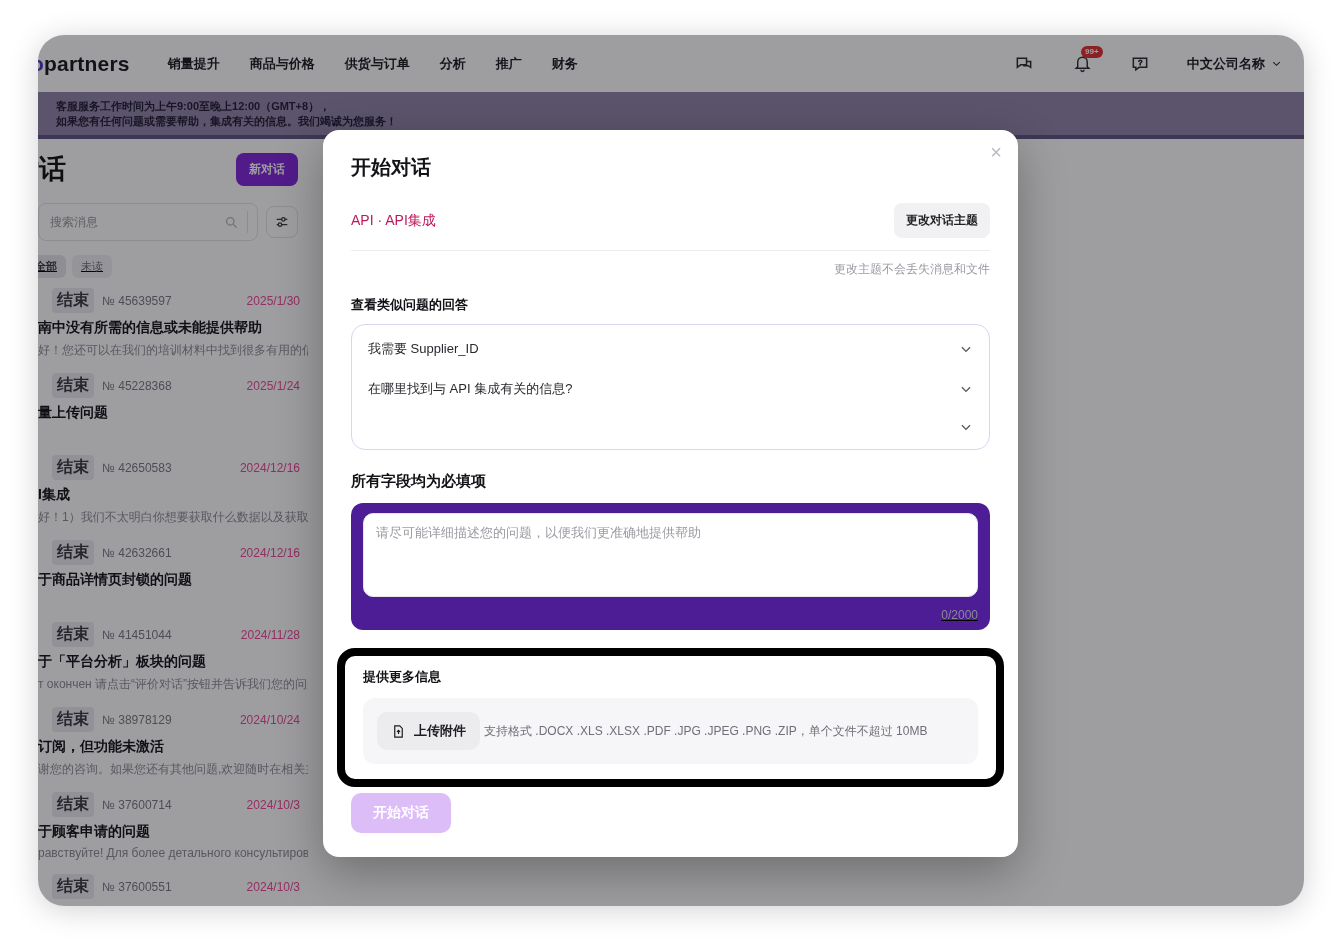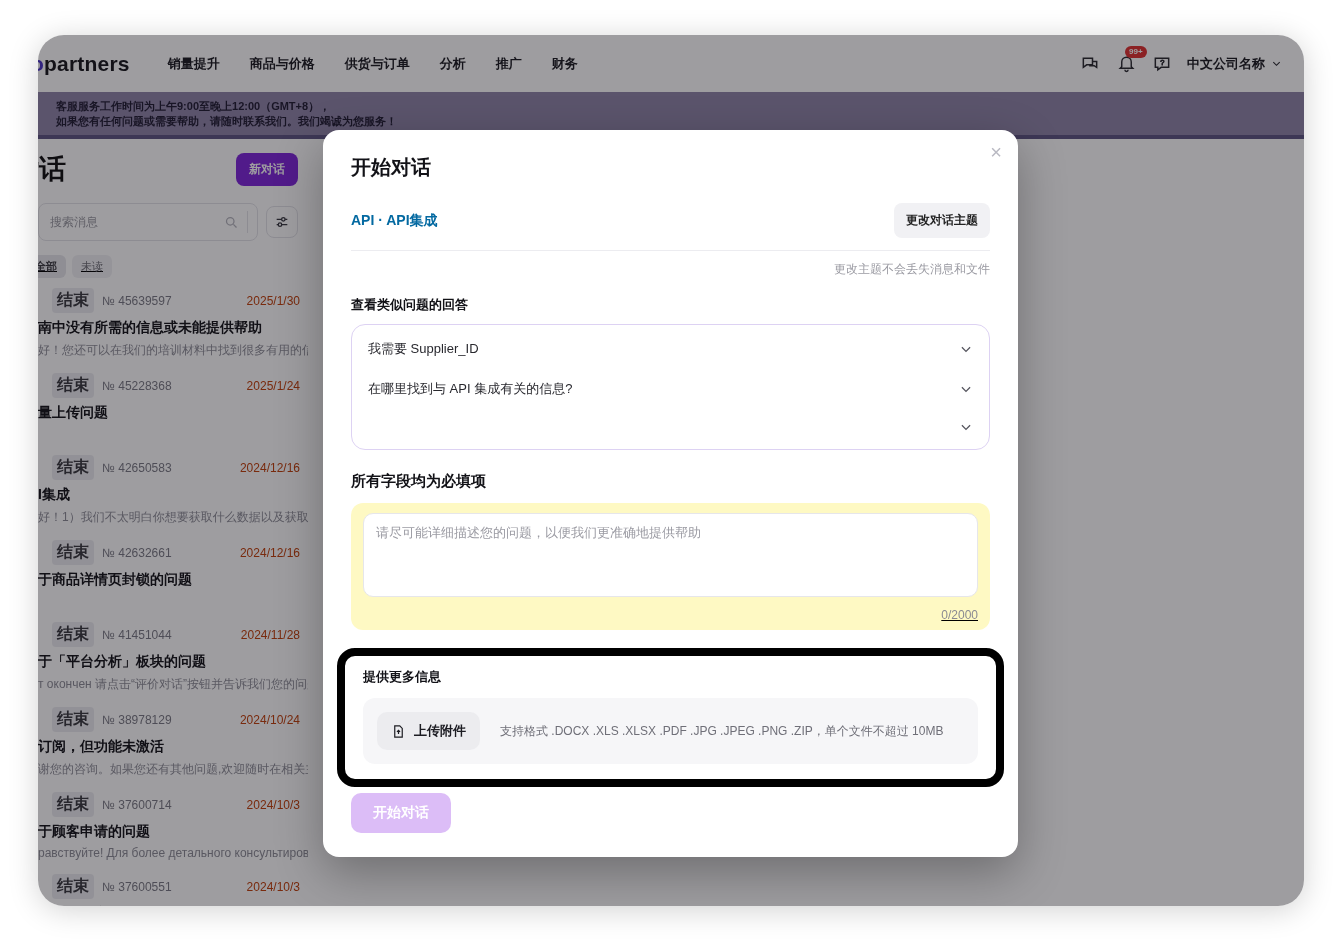--- a/index.html
+++ b/index.html
@@ -5,21 +5,21 @@
   html,body{margin:0;padding:0;background:#ffffff;font-family:"Liberation Sans","DejaVu Sans",sans-serif;}
   .page{position:relative;width:1344px;height:948px;background:#ffffff;overflow:hidden;}
   .frame{position:absolute;left:38px;top:35px;width:1266px;height:871px;border-radius:26px;overflow:hidden;background:#ffffff;box-shadow:0 4px 30px rgba(0,0,0,.18);}
   
   .app{position:absolute;inset:0;display:flex;flex-direction:column;}
   .topbar{height:57px;background:#ffffff;display:flex;align-items:center;padding:0 22px 0 0;flex:0 0 auto;}
   .logo{display:flex;align-items:baseline;margin-left:-7px;font-size:21px;font-weight:700;letter-spacing:.2px;color:#18181d;white-space:nowrap;}
   .logo .o{color:#4a34c8;font-weight:800;}
   .nav{display:flex;gap:30px;margin-left:38px;}
   .nav-item{font-size:13px;font-weight:700;color:#1c1c22;cursor:pointer;white-space:nowrap;}
-  .top-right{margin-left:auto;display:flex;align-items:center;gap:14px;}
+  .top-right{margin-left:auto;display:flex;align-items:center;gap:36px;}
   .icon-btn{position:relative;width:22px;height:22px;display:flex;align-items:center;justify-content:center;cursor:pointer;}
   .icon-btn svg{stroke:#2a2a30;}
   .badge{position:absolute;top:-7px;left:10px;background:#e03131;color:#fff;font-size:8px;font-weight:700;border-radius:8px;padding:2px 4px;line-height:1;}
   .account{display:flex;align-items:center;gap:6px;font-size:13px;font-weight:700;color:#1c1c22;cursor:pointer;white-space:nowrap;}
   .banner{background:#8f85a9;border-bottom:4px solid #5e5583;padding:7px 18px 6px;flex:0 0 auto;}
   .banner div{font-size:11px;line-height:15px;color:#211d33;font-weight:600;}
   .content{flex:1;display:flex;min-height:0;background:#ffffff;}
   .sidebar{width:270px;flex:0 0 auto;overflow:hidden;padding-top:8px;}
   .main-empty{flex:1;background:#ffffff;}
   .sb-head{display:flex;align-items:center;justify-content:space-between;padding:4px 10px 0 0;}
@@ -32,45 +32,45 @@
   .vdiv{width:1px;height:22px;background:#e3e3e8;}
   .filter-btn{width:32px;height:32px;border:1px solid #e3e3e8;border-radius:8px;background:#fff;display:flex;align-items:center;justify-content:center;cursor:pointer;}
   .chips{display:flex;gap:6px;margin:14px 0 6px -12px;text-decoration:underline;}
   .chip{font-size:11px;padding:4px 9px;border-radius:6px;color:#3a3a40;cursor:pointer;white-space:nowrap;}
   .chip.active{background:#e6e6eb;font-weight:700;}
   .chip.idle{background:#f1f1f4;color:#6e6e76;}
   .conv{margin-bottom:10px;min-height:72px;cursor:pointer;}
   .conv-meta{display:flex;align-items:center;padding:4px 8px 0 14px;}
   .status-chip{background:#ececf0;color:#3a3a40;font-size:16px;font-weight:700;border-radius:4px;padding:2px 5px;margin-right:8px;}
   .conv-num{font-size:12px;color:#7b7b85;}
-  .conv-date{margin-left:auto;font-size:12px;color:#c2410c;}
+  .conv-date{margin-left:auto;font-size:12px;color:#ec4899;}
   .conv-title{font-size:14px;font-weight:700;color:#141419;margin-top:6px;white-space:nowrap;overflow:hidden;}
   .conv-preview{font-size:12px;color:#8d8d97;margin-top:5px;white-space:nowrap;overflow:hidden;padding-right:6px;min-height:14px;}
   
   .overlay{position:absolute;inset:0;background:rgba(12,10,18,0.40);z-index:5;}
   .modal{position:absolute;left:285px;top:95px;width:695px;height:727px;background:#fff;border-radius:16px;z-index:10;box-shadow:0 16px 48px rgba(0,0,0,.3);padding:24px 28px 24px;box-sizing:border-box;display:flex;flex-direction:column;}
   .modal-close{position:absolute;top:12px;right:16px;font-size:20px;color:#b9b9c2;cursor:pointer;line-height:1;}
   .modal-title{font-size:20px;font-weight:800;color:#121217;}
   .topic-row{display:flex;align-items:center;justify-content:space-between;margin-top:22px;}
-  .topic-link{font-size:14px;font-weight:700;color:#0369a1;cursor:pointer;}
+  .topic-link{font-size:14px;font-weight:400;color:#be185d;cursor:pointer;}
   .btn-change-topic{background:#f1f1f4;border:none;border-radius:8px;font-size:12px;font-weight:600;color:#222;padding:9px 12px;cursor:pointer;}
   .divider{border-top:1px solid #ececf0;margin-top:12px;}
   .topic-note{text-align:right;font-size:12px;color:#9a9aa2;margin-top:10px;}
   .sec-label{font-size:13px;font-weight:800;color:#121217;margin-top:18px;}
   .q-box{margin-top:10px;border:1px solid #ddd2f3;border-radius:14px;padding:4px 16px;}
   .q-row{display:flex;align-items:center;justify-content:space-between;padding:11px 0;font-size:13px;color:#28282e;cursor:pointer;}
   .q-row svg{flex:0 0 auto;}
   .req-head{font-size:15px;font-weight:800;color:#121217;margin-top:22px;}
-  .ta-panel{margin-top:12px;background:#fef9c3;border-radius:12px;padding:10px 12px 8px;text-decoration:underline;}
+  .ta-panel{margin-top:12px;background:#4c1d95;border-radius:12px;padding:10px 12px 8px;text-decoration:underline;}
   .ta-panel textarea{width:100%;height:84px;box-sizing:border-box;border:1px solid #e6e6ea;border-radius:10px;padding:10px 12px;font-size:13px;color:#333;resize:none;font-family:inherit;outline:none;background:#fff;}
   .ta-panel textarea::placeholder{color:#9a9aa2;}
   .counter{text-align:right;font-size:12px;color:#8a8a92;margin-top:7px;}
   .hl-section{margin:18px -14px 0;border:8px solid #000000;border-radius:18px;padding:12px 18px 15px;}
   .hl-section .sec-label{margin-top:0;}
-  .upload-panel{margin-top:12px;background:#f6f6f8;border-radius:12px;padding:14px;display:flex;align-items:center;gap:20px;}
+  .upload-panel{margin-top:12px;background:#f6f6f8;border-radius:12px;padding:14px;display:flex;align-items:center;gap:4px;}
   .btn-upload{display:flex;align-items:center;gap:8px;background:#ececef;border:none;border-radius:10px;padding:10px 14px;font-size:13px;font-weight:700;color:#1c1c22;cursor:pointer;font-family:inherit;}
   .upload-hint{font-size:12px;color:#6f6f78;}
   .btn-submit{margin-top:auto;align-self:flex-start;background:#dcbdf7;color:#fff;border:none;border-radius:10px;padding:11px 22px;font-size:14px;font-weight:700;cursor:not-allowed;}
 </style>
 </head>
 <body>
 
 <div class="page">
   <div class="frame">
 
@@ -113,21 +113,21 @@
             <span>中文公司名称</span>
             <svg width="11" height="11" viewBox="0 0 24 24" fill="none" stroke="#2a2a30" stroke-width="2.4">
                 <path d="M5 9l7 7 7-7"></path>
               </svg>
           </div>
         </div>
       </div>
 
       <div class="banner">
         <div>客服服务工作时间为上午9:00至晚上12:00（GMT+8），</div>
-        <div>如果您有任何问题或需要帮助，请随时联系我们。我们竭诚为您服务！</div>
+        <div>如果您有任何问题或需要帮助，集成有关的信息。我们竭诚为您服务！</div>
       </div>
 
       <div class="content">
 
         <aside class="sidebar">
           <div class="sb-head">
             <div class="sb-title">对话</div>
             <button class="btn-newchat">新对话</button>
           </div>
           <div class="sb-search">

